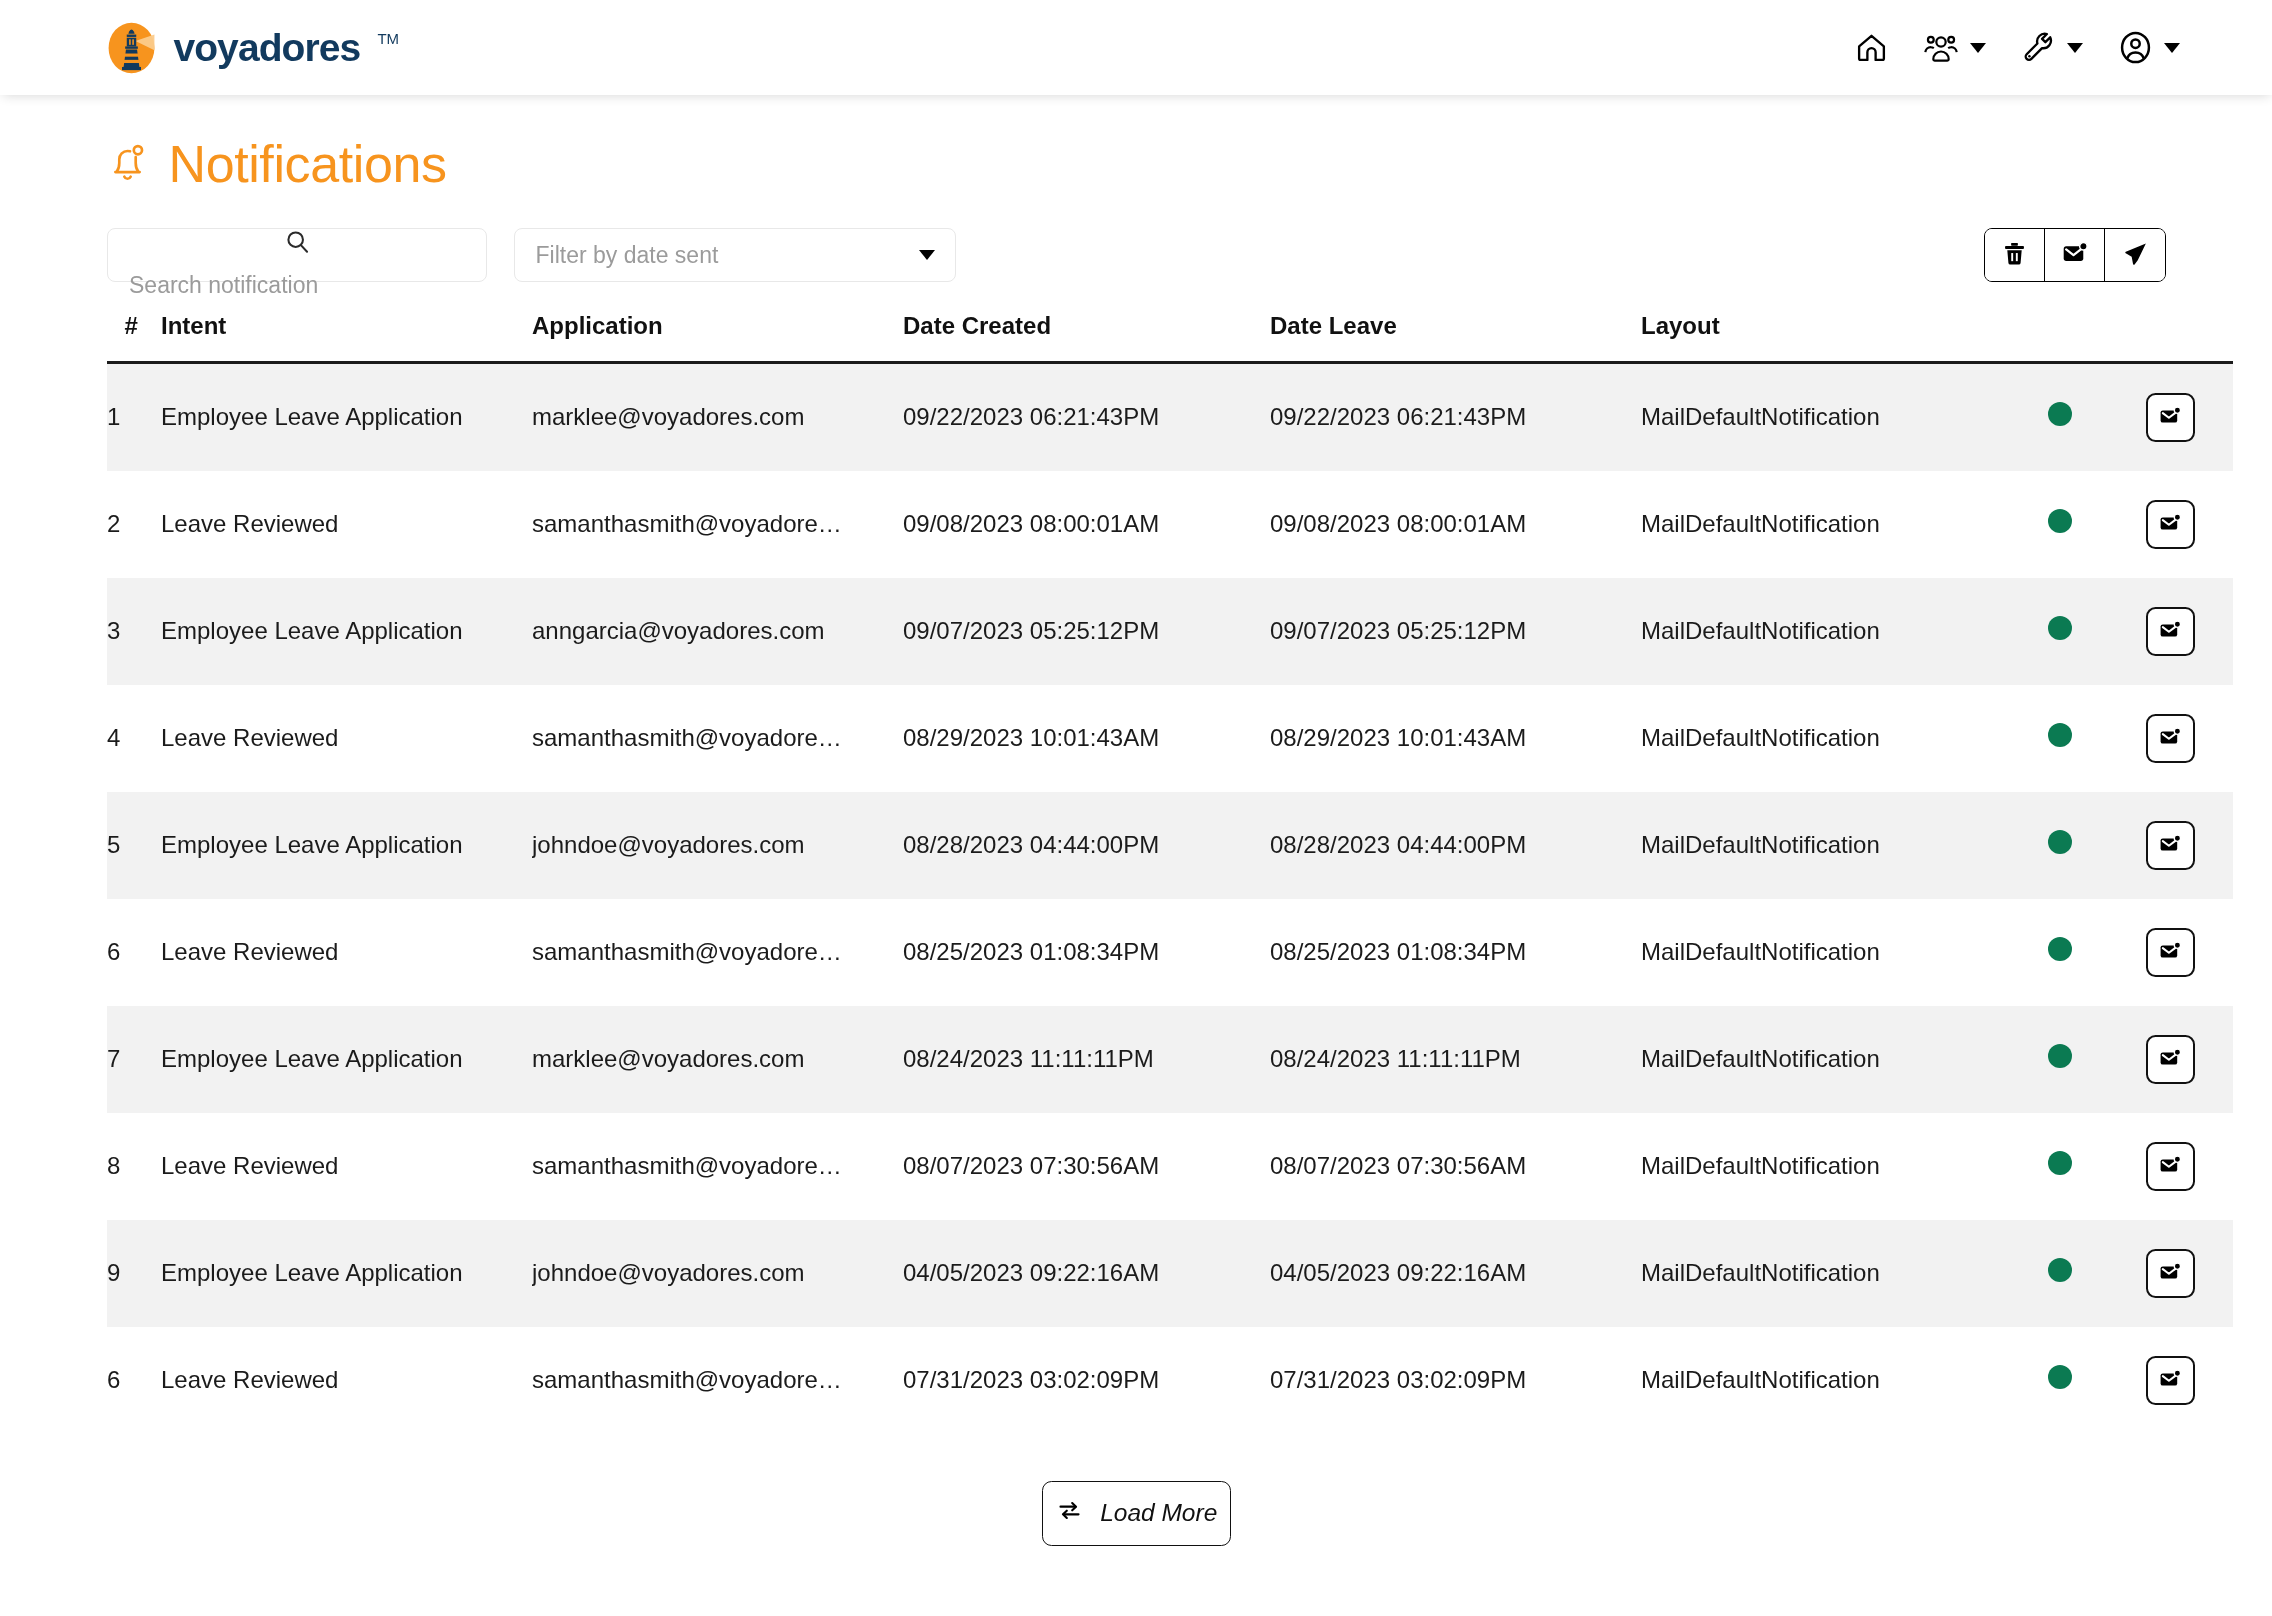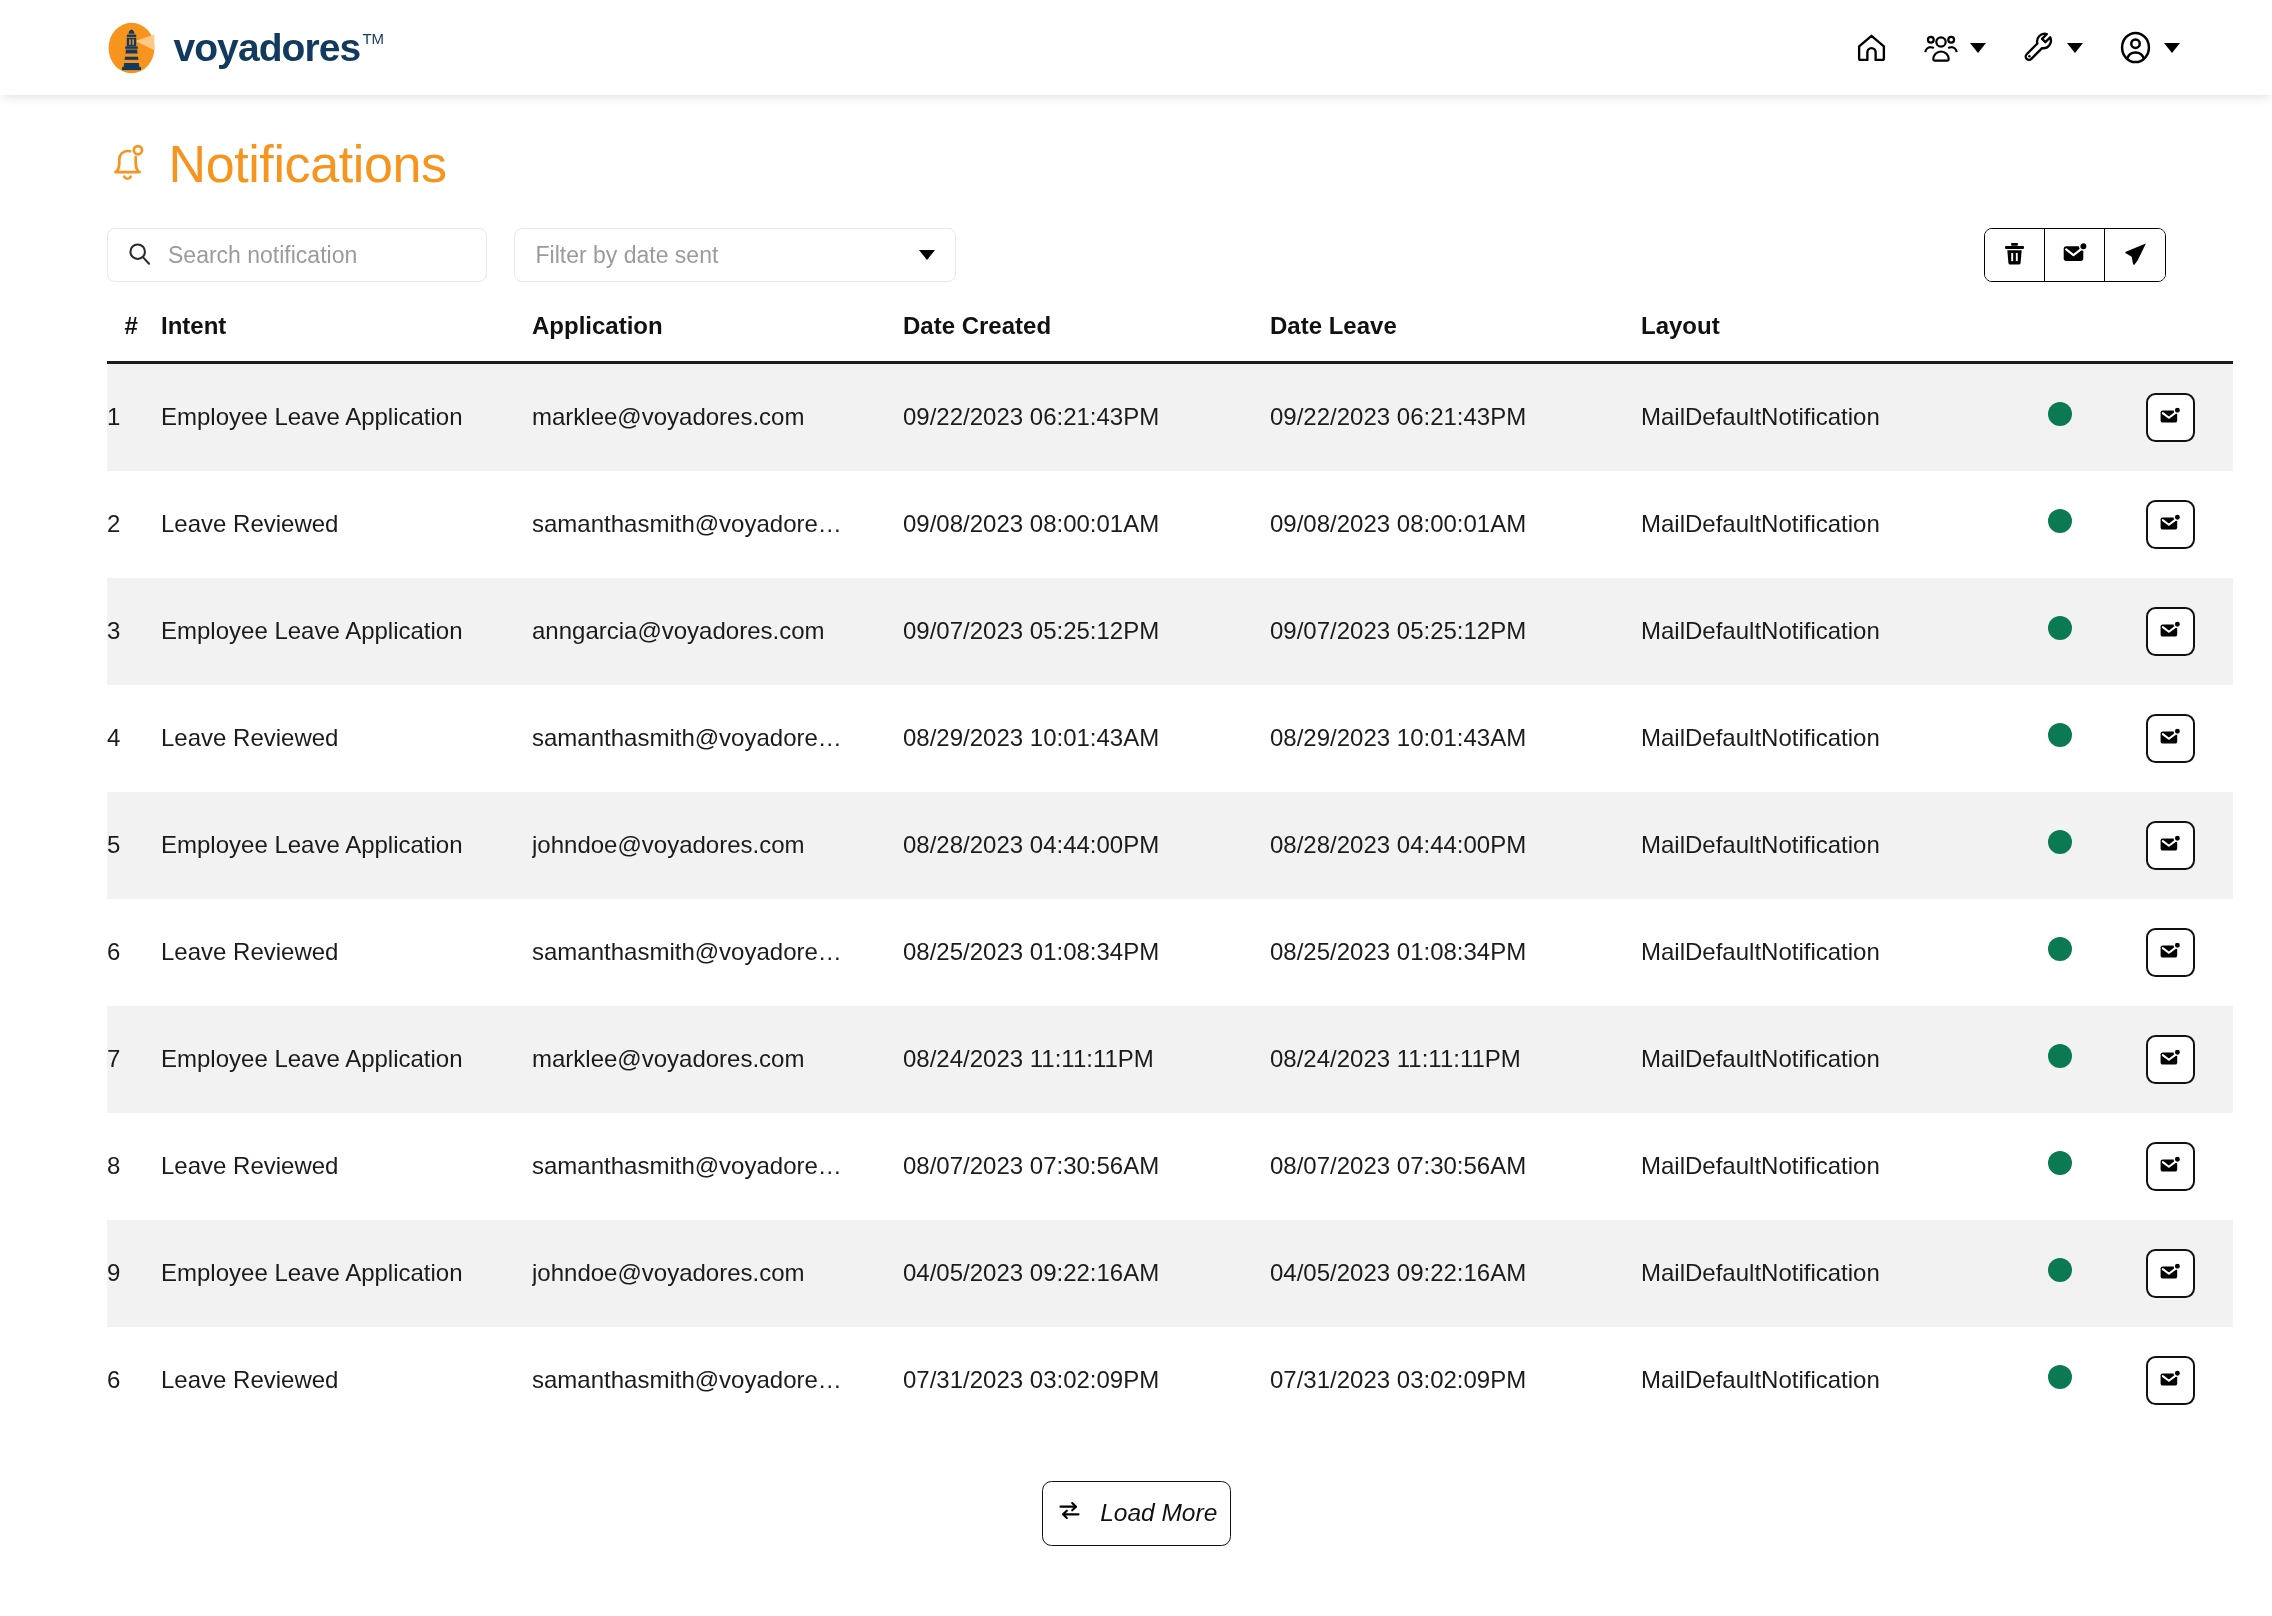--- a/index.html
+++ b/index.html
@@ -32,21 +32,21 @@
     font-weight: 700;
     letter-spacing: -0.9px;
     color: #123a5e;
     line-height: 1;
   }
   .brand-tm {
     font-size: 15px;
     color: #123a5e;
     font-weight: 400;
     margin-top: 1.6px;
-    margin-left: 2px;
+    margin-left: 17px;
   }
 
   .navicons { display: flex; align-items: center; gap: 0px; }
   .navitem {
     display: flex; align-items: center;
     gap: 11px;
     padding: 0 17.4px;
     cursor: pointer;
   }
   .navitem svg { display: block; }
@@ -81,20 +81,21 @@
     height: 54px;
   }
   .search-box {
     width: 380px; height: 54px;
     border: 1.6px solid #e8e8e8;
     border-radius: 8px;
     display: flex; align-items: center;
     padding: 0 19px;
     gap: 14px;
     background: #fff;
+    flex-direction: column;
   }
   .search-input {
     border: 0; outline: 0;
     font-size: 23px;
     color: #6f6f6f;
     font-family: "Liberation Sans", sans-serif;
     width: 100%;
     background: transparent;
   }
   .search-input::placeholder { color: #9b9b9b; }

